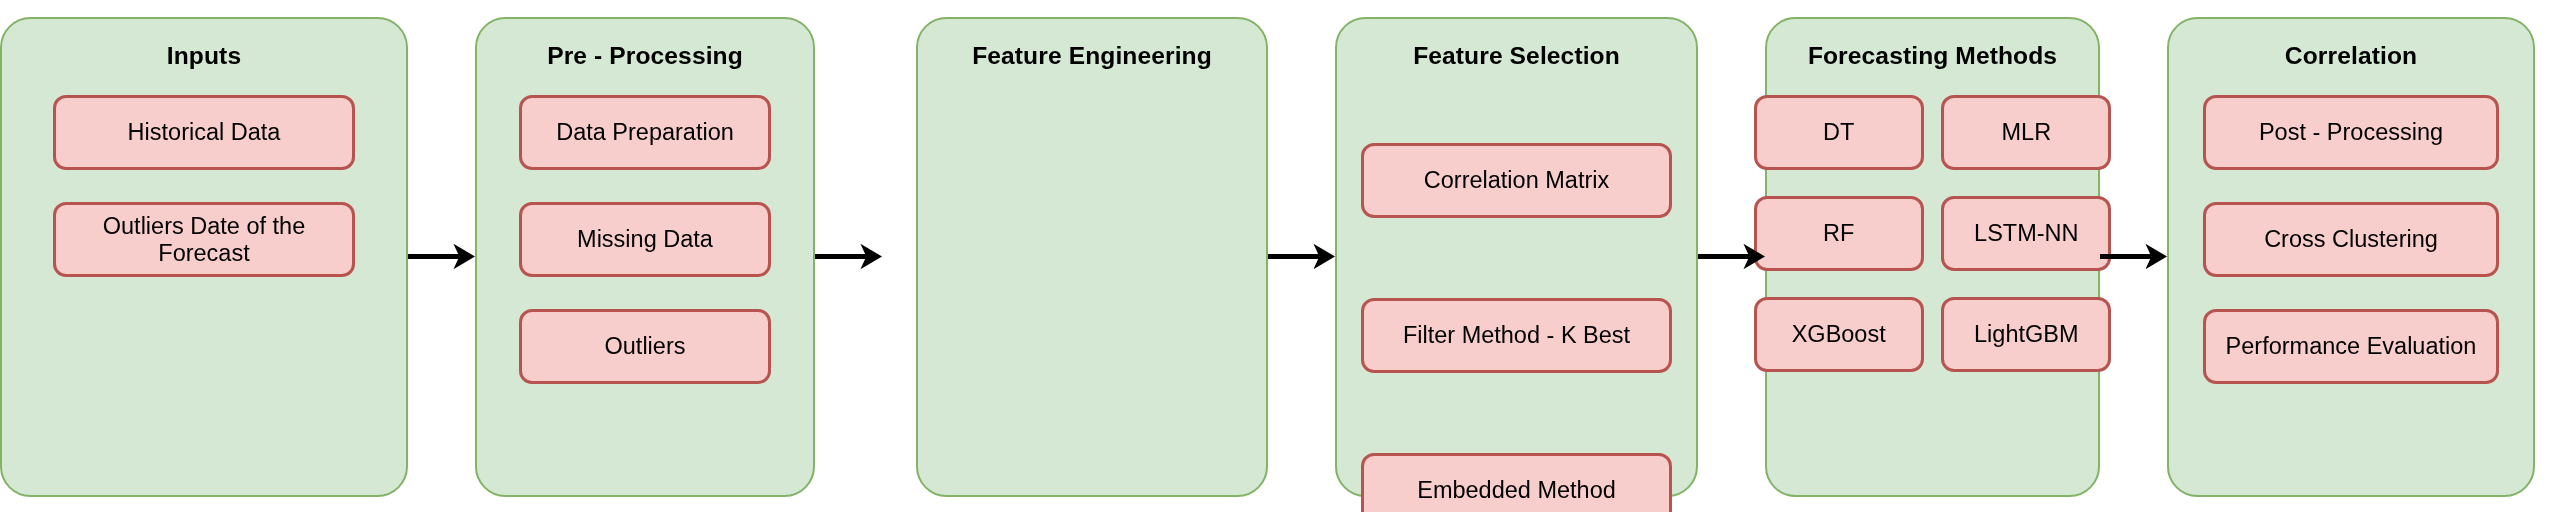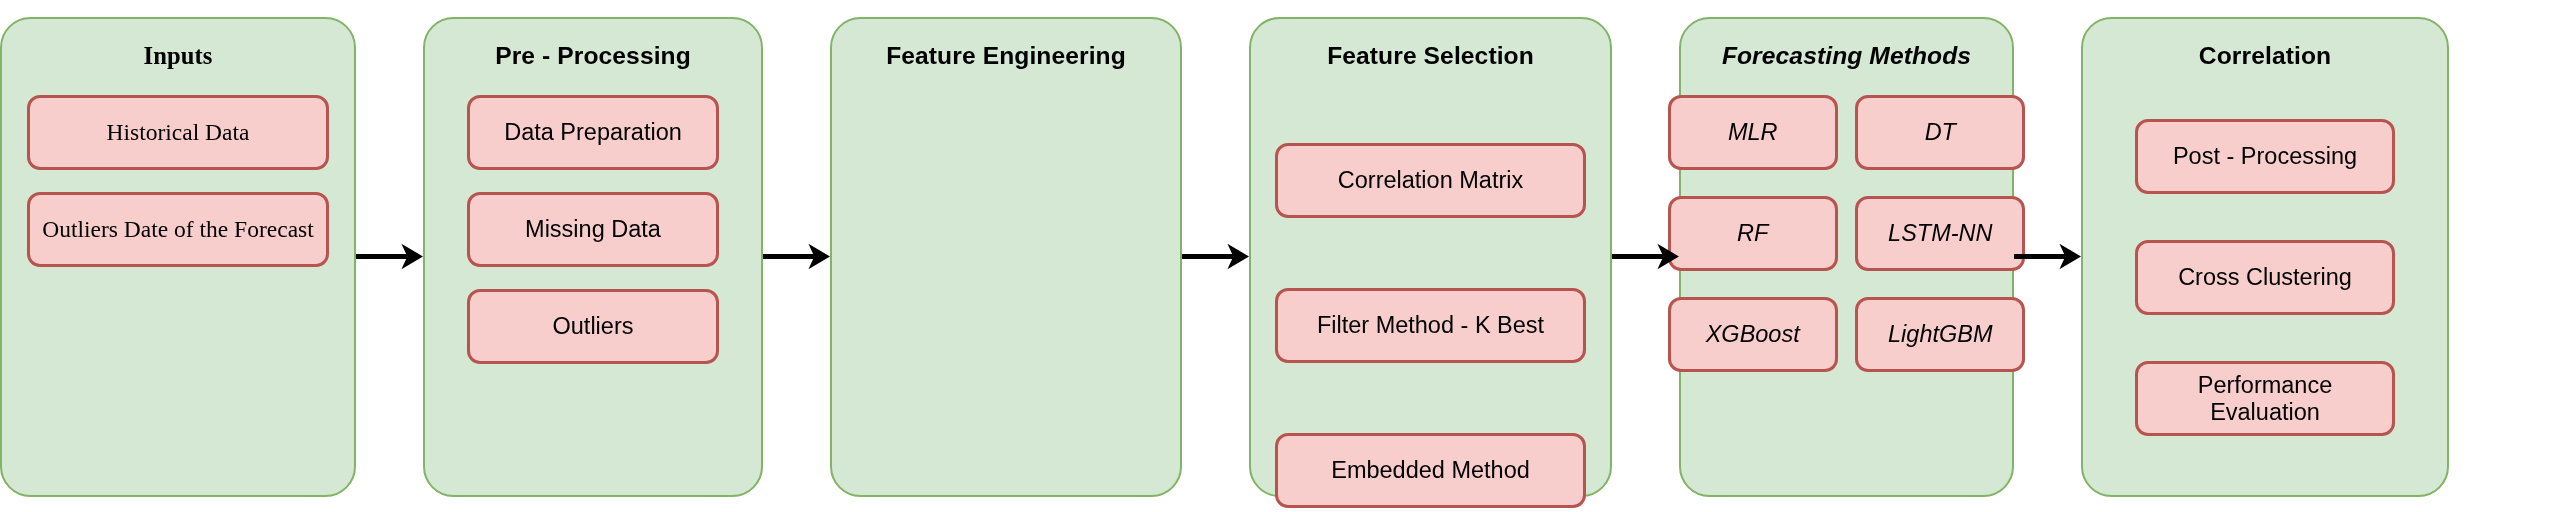--- a/index.html
+++ b/index.html
@@ -49,21 +49,21 @@
     line-height: 1.1;
     white-space: nowrap;
     letter-spacing: 0.1px;
   }
   .boxes {
     margin-top: 26px;
     display: flex;
     flex-direction: column;
     align-items: center;
     justify-content: flex-start;
-    gap: 22px;
+    gap: 32px;
     width: 100%;
     box-sizing: border-box;
     padding: 0 23.5px;
   }
   .boxes.two-col {
     display: grid;
     grid-template-columns: auto auto;
     column-gap: 17.6px;
     row-gap: 26px;
     justify-content: center;
@@ -82,32 +82,32 @@
     font-size: 23.5px;
     color: #000000;
     line-height: 1.12;
     padding: 2.3px 8.2px;
     width: 100%;
   }
   .boxes.two-col .box {
     width: 170px;
   }
   
-  .stage-inputs   { width: 356px; font-family: Liberation Serif, serif; }
+  .stage-inputs   { width: 408px; }
   .stage-pre      { width: 340px; }
-  .stage-fe       { width: 352px; }
+  .stage-fe       { width: 352px; margin-left: 34px; }
   .stage-fs       { width: 363px; }
-  .stage-fm       { width: 335px; font-style: italic; }
+  .stage-fm       { width: 335px; }
   .stage-val      { width: 368px; }
 
   .stage-inputs .box { width: 302px; }
   .stage-pre .box    { width: 252px; }
   .stage-fe .box     { width: 287px; }
   .stage-fs .box     { width: 311px; margin-top: 48px; }
-  .stage-val .box    { width: 260px; margin-top: 24px; }
+  .stage-val .box    { width: 296px; }
 
   .arrow {
     flex: 0 0 auto;
     width: 67px;
     height: 35px;
     position: relative;
     display: flex;
     align-items: center;
     justify-content: center;
   }
@@ -173,22 +173,22 @@
     <div class="arrow">
       <svg width="67" height="35" viewBox="0 0 115 60" aria-hidden="true">
         <line x1="0" y1="30" x2="88" y2="30" stroke="#000000" stroke-width="9"></line>
         <polygon points="78,8 115,30 78,52 88,30" fill="#000000"></polygon>
       </svg>
     </div>
 
     <div class="stage stage-fm">
       <div class="stage-title">Forecasting Methods</div>
       <div class="boxes two-col">
+        <div class="box">DT</div>
         <div class="box">MLR</div>
-        <div class="box">DT</div>
         <div class="box">RF</div>
         <div class="box">LSTM-NN</div>
         <div class="box">XGBoost</div>
         <div class="box">LightGBM</div>
       </div>
     </div>
 
     <div class="arrow">
       <svg width="67" height="35" viewBox="0 0 115 60" aria-hidden="true">
         <line x1="0" y1="30" x2="88" y2="30" stroke="#000000" stroke-width="9"></line>

